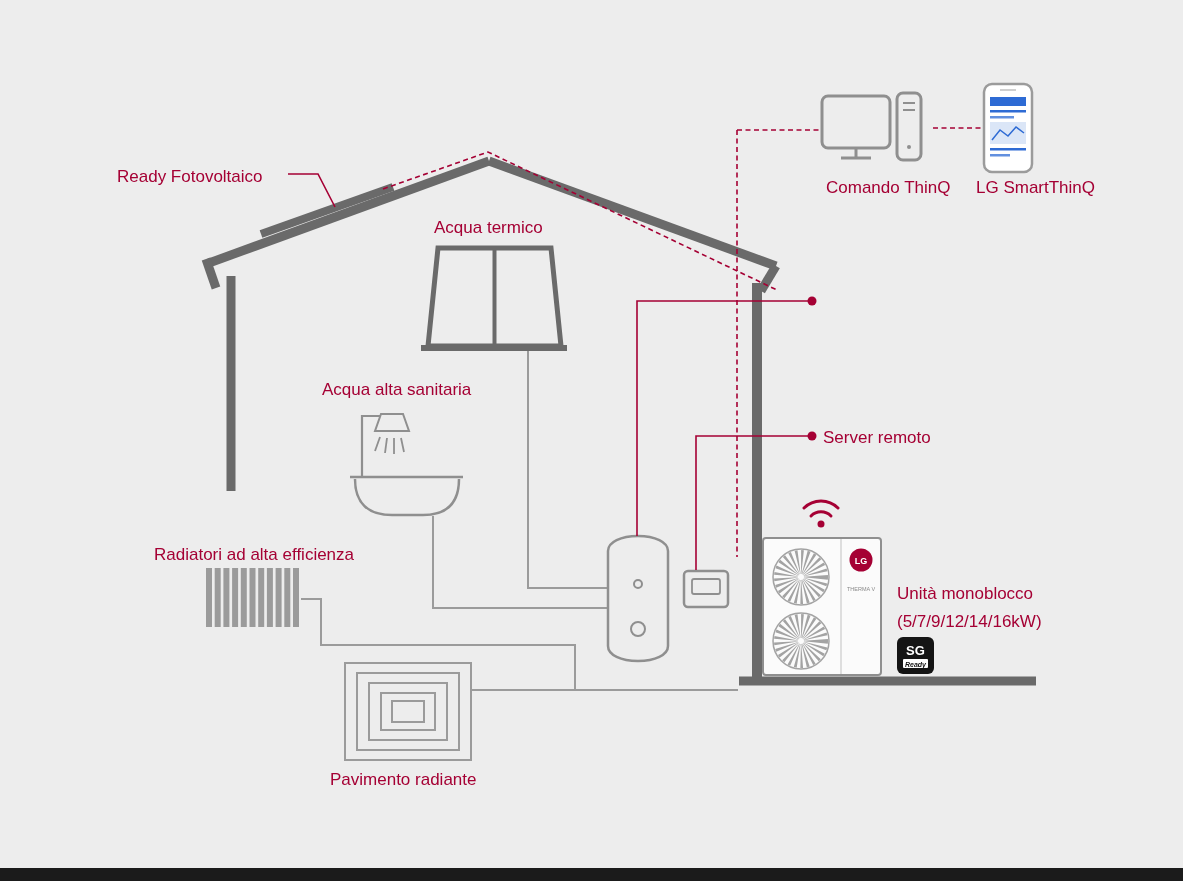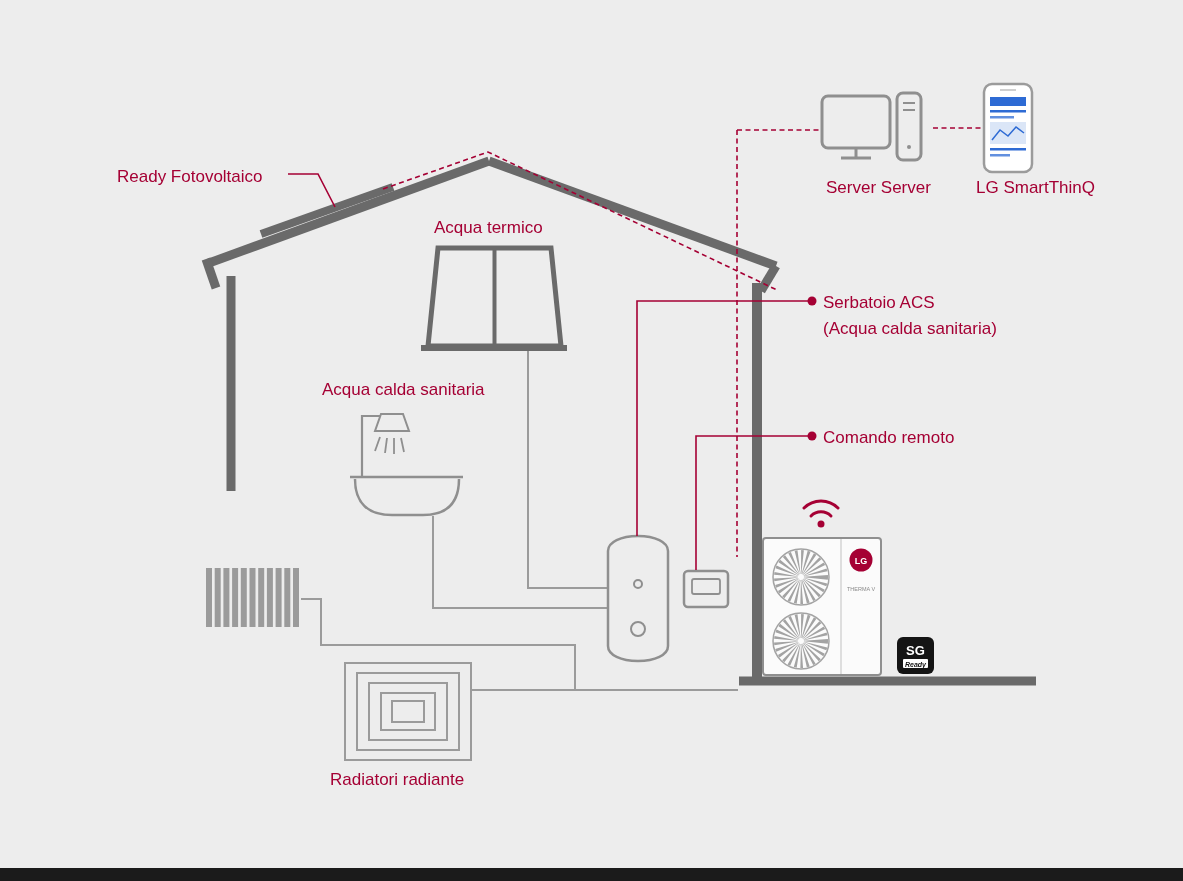--- a/index.html
+++ b/index.html
@@ -172,28 +172,29 @@
     <rect x="897" y="637" width="37" height="37" rx="6" fill="#141414"></rect>
     <text x="915.5" y="655" text-anchor="middle" font-family="Liberation Sans, sans-serif" font-size="13" font-weight="bold" fill="#ffffff">SG</text>
     <rect x="903" y="659" width="25" height="9" rx="1" fill="#ffffff"></rect>
     <text x="915.5" y="666.5" text-anchor="middle" font-family="Liberation Sans, sans-serif" font-size="7" font-weight="bold" font-style="italic" fill="#141414">Ready</text>
   </g>
 
 </svg>
 
 <div class="lbl" style="left:117px;top:166px">Ready Fotovoltaico</div>
 <div class="lbl" style="left:434px;top:217px">Acqua termico</div>
-<div class="lbl" style="left:322px;top:379px">Acqua calda sanitaria</div>
-<div class="lbl" style="left:330px;top:769px">Radiatori radiante</div>
-
-<div class="lbl two" style="left:823px;top:290px">
-  <div>Serbatoio ACS</div>
-  <div>(Acqua calda sanitaria)</div>
+<div class="lbl" style="left:322px;top:379px">Acqua alta sanitaria</div>
+<div class="lbl" style="left:154px;top:544px">Radiatori ad alta efficienza</div>
+<div class="lbl" style="left:330px;top:769px">Pavimento radiante</div>
+
+
+<div class="lbl" style="left:823px;top:427px">Server remoto</div>
+<div class="lbl" style="left:826px;top:177px">Comando ThinQ</div>
+<div class="lbl" style="left:976px;top:177px">LG SmartThinQ</div>
+
+<div class="lbl unit" style="left:897px;top:580px">
+  <div>Unità monoblocco</div>
+  <div>(5/7/9/12/14/16kW)</div>
 </div>
 
-<div class="lbl" style="left:823px;top:427px">Comando remoto</div>
-<div class="lbl" style="left:826px;top:177px">Server Server</div>
-<div class="lbl" style="left:976px;top:177px">LG SmartThinQ</div>
-
-
 <div class="footer-bar"></div>
 
 </div>
 
 </body></html>

